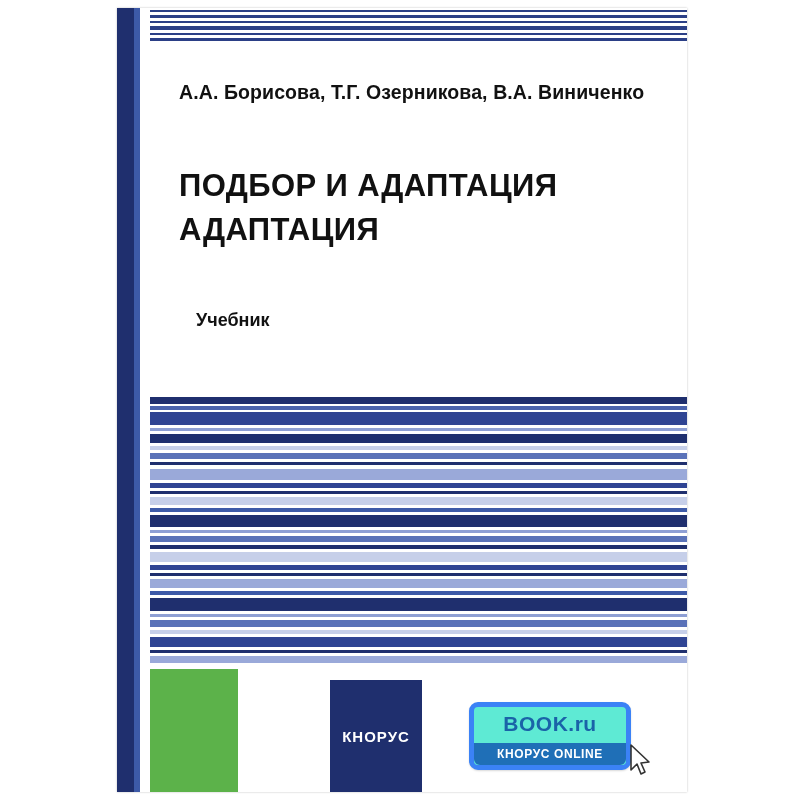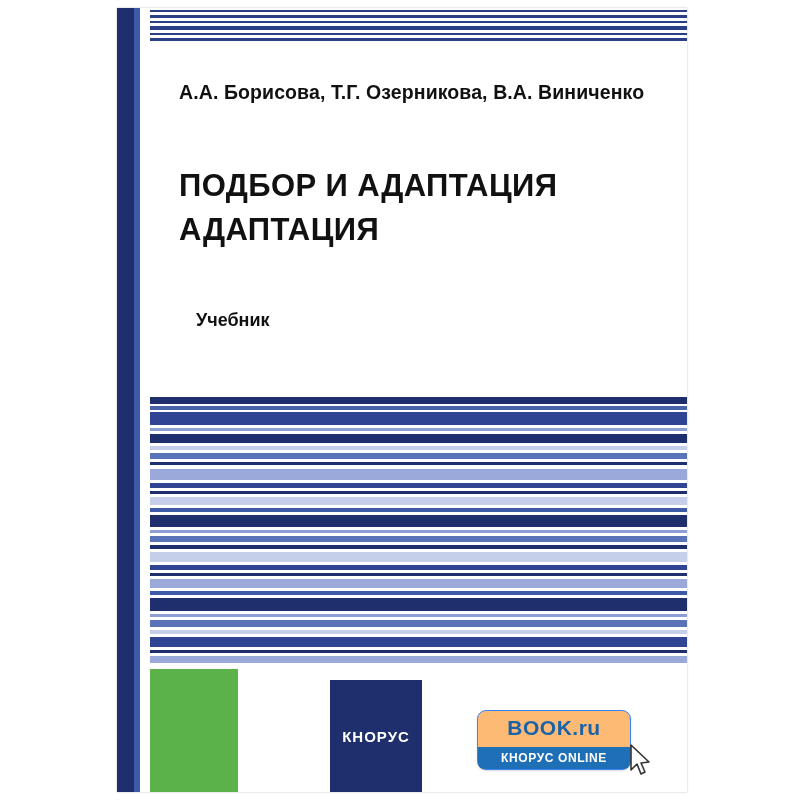--- a/index.html
+++ b/index.html
@@ -175,22 +175,22 @@
     text-align: center;
   }
 
   
   .bookru {
     position: absolute;
     right: 56px;
     bottom: 22px;
     width: 152px;
     height: 58px;
-    background: #fdba74;
-    border: 1px solid #3b82f6;
+    background: #5eead4;
+    border: 5px solid #3b82f6;
     border-radius: 9px;
     box-shadow: 0 1px 2px rgba(0,0,0,0.15);
   }
   .bookru .bk-top {
     position: absolute;
     left: 0; right: 0;
     top: 5px;
     text-align: center;
     font-size: 21px;
     font-weight: bold;

